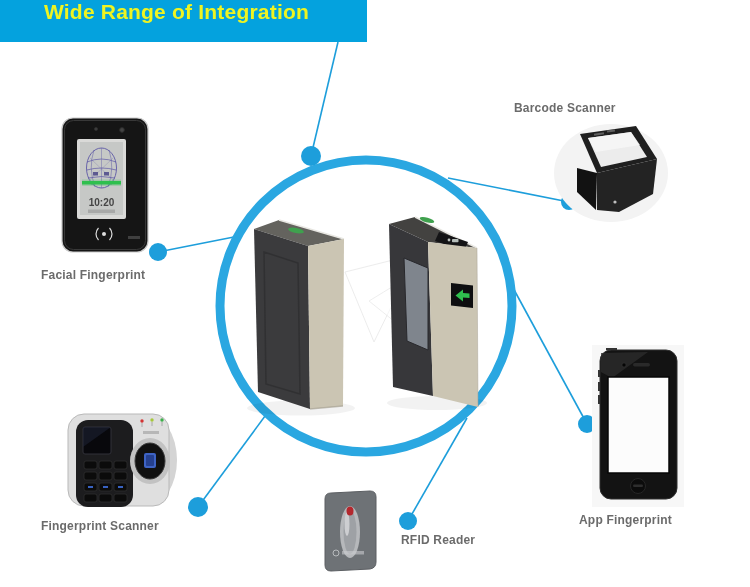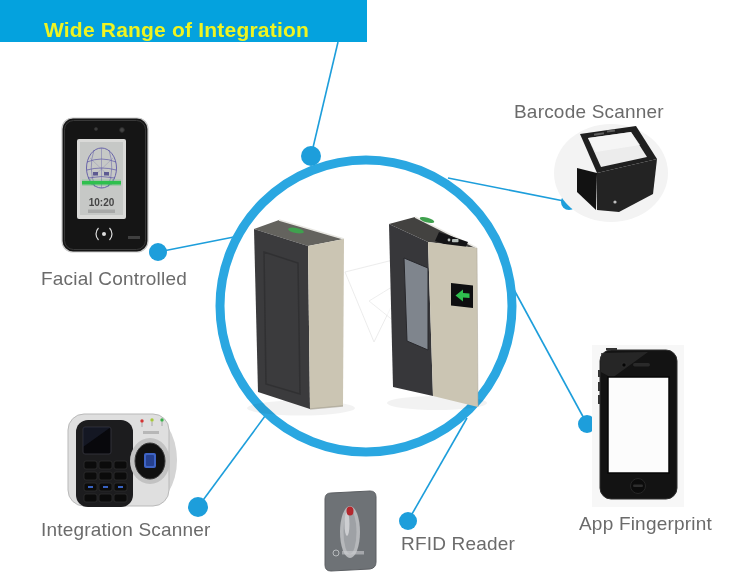--- a/index.html
+++ b/index.html
@@ -9,33 +9,33 @@
     --ring-blue:#2AA7E1;
     --label-gray:#6B6B6B;
   }
   html,body{margin:0;padding:0;background:#fff;}
   .stage{
     position:relative;width:750px;height:587px;overflow:hidden;
     background:#fff;font-family:"Liberation Sans",sans-serif;
   }
   .banner{
     position:absolute;left:0;top:0;width:367px;height:42px;
-    background:var(--banner-bg);display:flex;align-items:flex-end;
+    background:var(--banner-bg);display:flex;align-items:flex-start;
   }
   .banner-title{
     padding-left:44px;font-size:21px;font-weight:bold;color:var(--banner-text);
     letter-spacing:0.2px;white-space:nowrap;
   }
   .diagram-svg{position:absolute;left:0;top:0;}
   .line{stroke:var(--accent-blue);stroke-width:1.6;fill:none;}
   .dot{fill:var(--accent-blue);}
   .ring{fill:#ffffff;stroke:var(--ring-blue);stroke-width:9;}
   .label{
-    position:absolute;font-size:19px;color:var(--label-gray);
-    white-space:nowrap;letter-spacing:0.2px;
+    position:absolute;font-size:12px;color:var(--label-gray);
+    white-space:nowrap;letter-spacing:0.2px;font-weight:bold;
   }
   .wire{stroke:#4C45A0;fill:none;}
 </style>
 </head>
 <body>
 
 <div class="stage">
 
   <svg class="diagram-svg" width="750" height="587" viewBox="0 0 750 587">
 
@@ -200,18 +200,18 @@
       <rect x="633" y="363" width="17" height="3.5" rx="1.7" fill="#2A2A2A"></rect>
       <circle cx="638" cy="486" r="7.5" fill="#0C0C0C" stroke="#262626" stroke-width="1"></circle>
       <rect x="633" y="484.5" width="10" height="2.5" rx="1.2" fill="#2E2E2E"></rect>
     </g>
   </svg>
 
   <div class="banner">
     <span class="banner-title">Wide Range of Integration</span>
   </div>
 
-  <div class="label" style="left:41px;top:268px">Facial Controlled</div>
+  <div class="label" style="left:41px;top:268px">Facial Fingerprint</div>
   <div class="label" style="left:514px;top:101px">Barcode Scanner</div>
-  <div class="label" style="left:41px;top:519px">Integration Scanner</div>
+  <div class="label" style="left:41px;top:519px">Fingerprint Scanner</div>
   <div class="label" style="left:401px;top:533px">RFID Reader</div>
   <div class="label" style="left:579px;top:513px">App Fingerprint</div>
 </div>
 
 </body></html>

